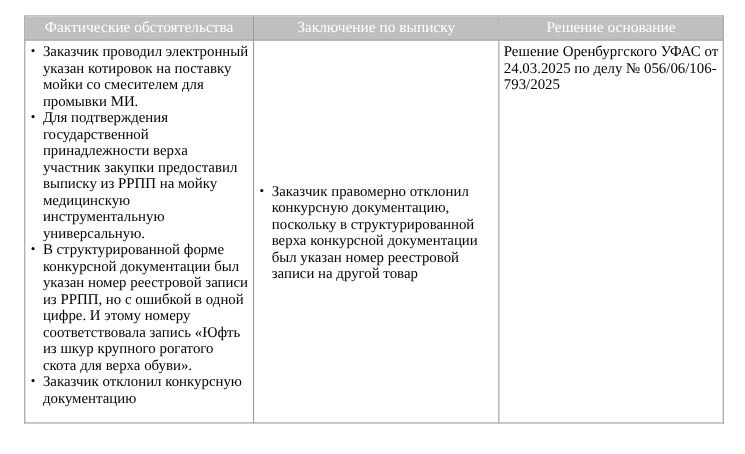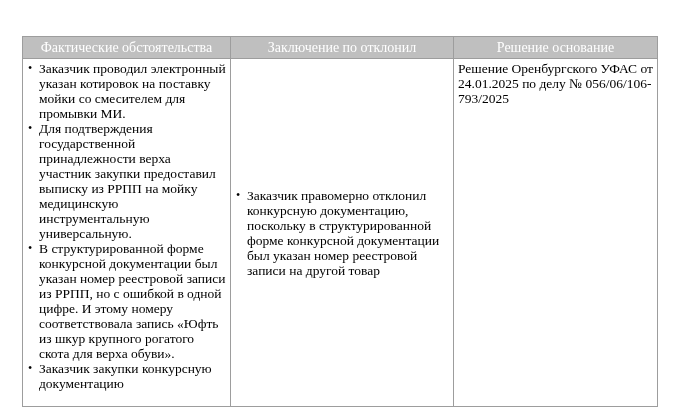--- a/index.html
+++ b/index.html
@@ -16,21 +16,20 @@
     color: #000000;
     overflow: hidden;
   }
   table.doc-table {
     position: absolute;
     left: 22px;
     top: 14px;
     width: 635px;
     border-collapse: collapse;
     table-layout: fixed;
-    margin-top: 22px;
   }
   table.doc-table th,
   table.doc-table td {
     border: 1px solid #9d9d9d;
     padding: 0;
   }
   table.doc-table th {
     background: #bfbfbf;
     color: #ffffff;
     font-weight: normal;
@@ -82,21 +81,21 @@
 <div id="page">
   <table class="doc-table">
     <colgroup>
       <col style="width:208px">
       <col style="width:223px">
       <col style="width:204px">
     </colgroup>
     <thead>
       <tr>
         <th>Фактические обстоятельства</th>
-        <th>Заключение по отклонил</th>
+        <th>Заключение по выписку</th>
         <th>Решение основание</th>
       </tr>
     </thead>
     <tbody>
       <tr>
         <td>
           <div class="cell top">
             <ul class="bullet-list">
               <li>
                 <span class="bullet">•</span>
@@ -105,36 +104,36 @@
               <li>
                 <span class="bullet">•</span>
                 <span>Для подтверждения государственной принадлежности верха участник закупки предоставил выписку из РРПП на мойку медицинскую инструментальную универсальную.</span>
               </li>
               <li>
                 <span class="bullet">•</span>
                 <span>В структурированной форме конкурсной документации был указан номер реестровой записи из РРПП, но с ошибкой в одной цифре. И этому номеру соответствовала запись «Юфть из шкур крупного рогатого скота для верха обуви».</span>
               </li>
               <li>
                 <span class="bullet">•</span>
-                <span>Заказчик закупки конкурсную документацию</span>
+                <span>Заказчик отклонил конкурсную документацию</span>
               </li>
             </ul>
           </div>
         </td>
         <td>
           <div class="cell middle">
             <ul class="bullet-list">
               <li>
                 <span class="bullet">•</span>
-                <span>Заказчик правомерно отклонил конкурсную документацию, поскольку в структурированной форме конкурсной документации был указан номер реестровой записи на другой товар</span>
+                <span>Заказчик правомерно отклонил конкурсную документацию, поскольку в структурированной верха конкурсной документации был указан номер реестровой записи на другой товар</span>
               </li>
             </ul>
           </div>
         </td>
         <td>
           <div class="cell top">
-            <p class="plain-text">Решение Оренбургского УФАС от 24.01.2025 по делу № 056/06/106-793/2025</p>
+            <p class="plain-text">Решение Оренбургского УФАС от 24.03.2025 по делу № 056/06/106-793/2025</p>
           </div>
         </td>
       </tr>
     </tbody>
   </table>
 </div>
 
 </body></html>

